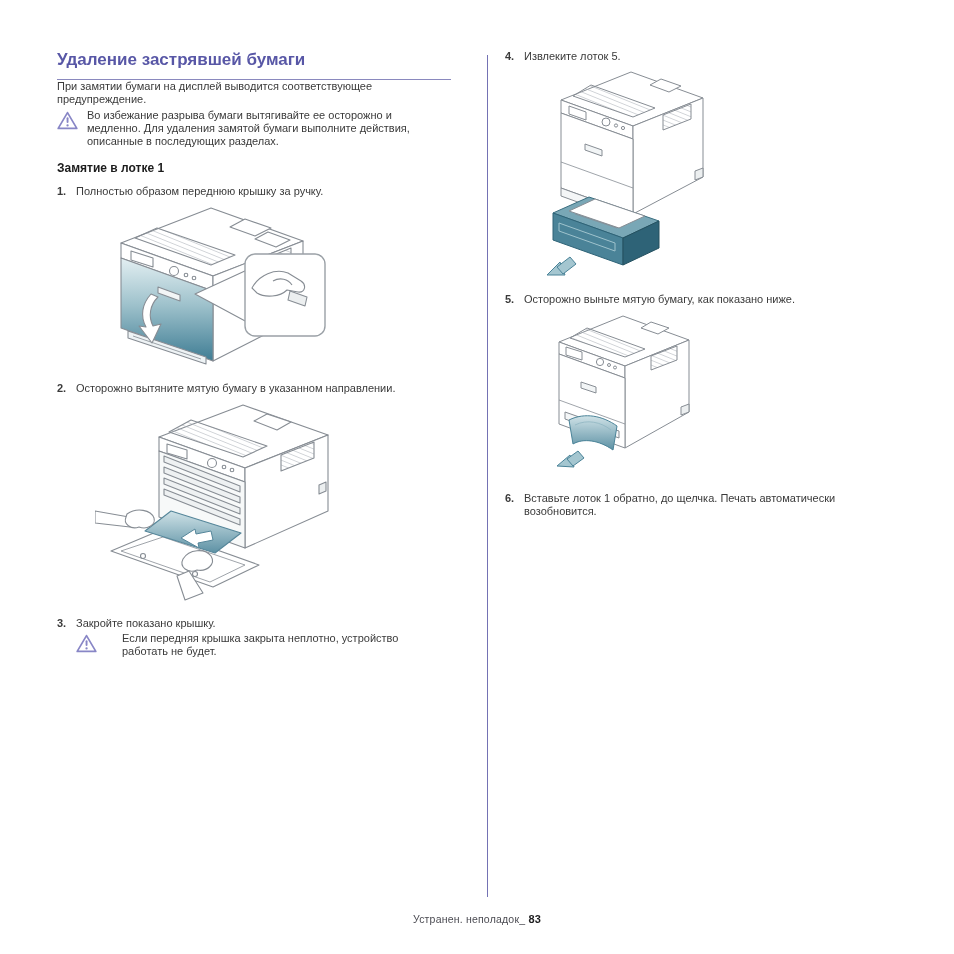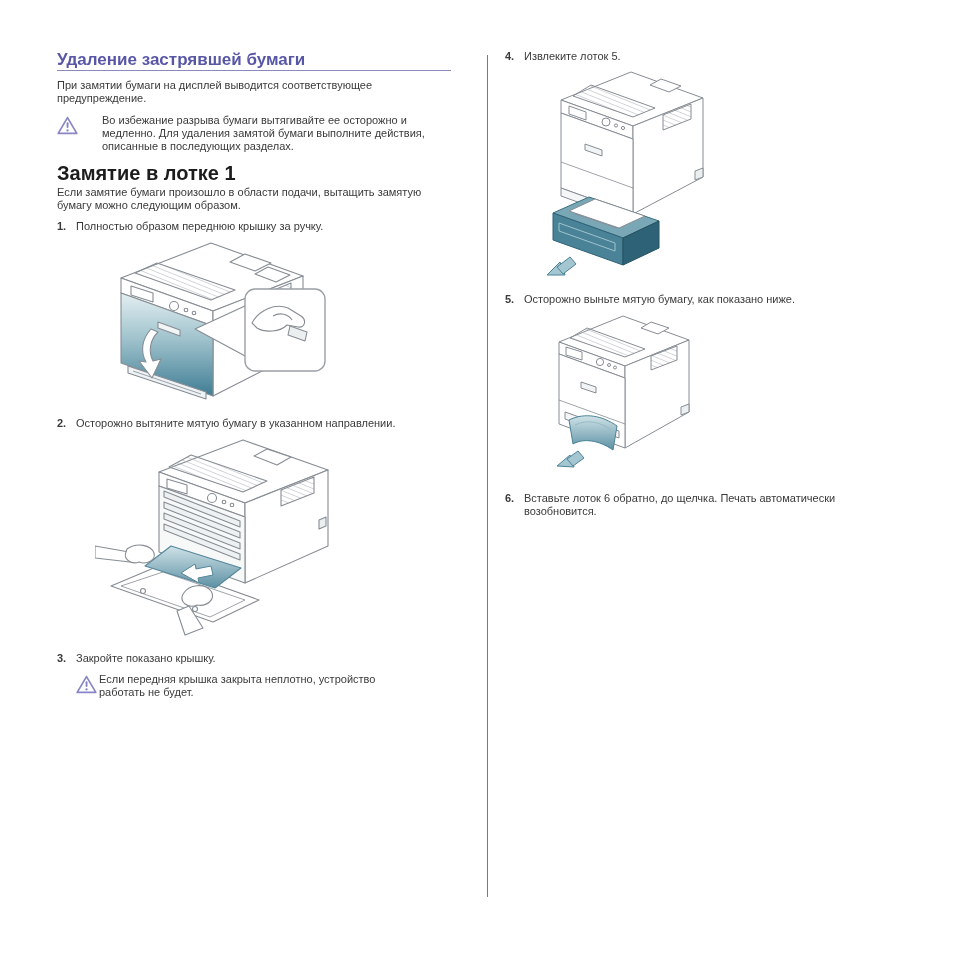--- a/index.html
+++ b/index.html
@@ -7,36 +7,36 @@
     width:954px;height:954px;background:#ffffff;position:relative;overflow:hidden;
     font-family:"Liberation Sans",sans-serif;color:#3a3a3a;
     -webkit-font-smoothing:antialiased;
   }
   .page{position:absolute;inset:0;background:#fff}
   .col-left{position:absolute;left:57px;top:46px;width:394px}
   .col-right{position:absolute;left:505px;top:46px;width:400px}
   .divider{position:absolute;left:487px;top:55px;height:842px;width:0;border-left:1px solid #7472B4}
   h1.title{
     font-size:17px;font-weight:700;color:#5857A6;line-height:20px;
-    margin:4px 0 0 0;border-bottom:1px solid #8A89BE;
+    margin:4px 0 0 0;padding-bottom:9px;border-bottom:1px solid #8A89BE;
   }
   .body-text{font-size:11px;line-height:13px;margin:0;max-width:372px}
-  .intro{margin-top:8px}
-  .note{display:flex;gap:24px;margin-top:9px}
+  .intro{margin-top:0}
+  .note{display:flex;gap:9px;margin-top:3px}
   .note .wicon{flex:none;margin-top:2px}
   .note .body-text{max-width:340px}
-  h2.subhead{font-size:20px;font-weight:700;color:#1c1c1c;margin:12px 0 4px 0;line-height:17px}
+  h2.subhead{font-size:12px;font-weight:700;color:#1c1c1c;margin:12px 0 4px 0;line-height:17px}
   .step{display:flex;margin-top:8px;font-size:11px;line-height:13px}
   .step .num{font-weight:700;width:19px;flex:none}
   .step .stext{flex:1}
   .fig{margin:4px 0 0 38px}
   .col-right .step:first-child{margin-top:4px}
   .col-right .fig{margin-left:40px}
   .col-right .fig-5{margin-top:6px}
-  .step-note{display:flex;gap:2px;margin:8px 0 0 19px}
+  .step-note{display:flex;gap:25px;margin:2px 0 0 19px}
   .step-note .wicon{flex:none;margin-top:2px}
   .step-note .body-text{max-width:300px}
   .footer{
     position:absolute;left:0;top:913px;width:954px;text-align:center;
     font-size:10.5px;color:#4b4b52;letter-spacing:.2px;
   }
   .footer .pagenum{font-weight:700;color:#1d1d1f;font-size:11px}
   svg{display:block}
 </style>
 </head>
@@ -72,21 +72,20 @@
         <svg width="21" height="19" viewBox="0 0 21 19">
           <path d="M10.5,1.6 L19.8,17.4 H1.2 Z" fill="#fff" stroke="#8886C6" stroke-width="1.7" stroke-linejoin="round"></path>
           <rect x="9.6" y="6.3" width="1.9" height="5.6" rx="0.9" fill="#8886C6"></rect>
           <circle cx="10.55" cy="14.4" r="1.15" fill="#8886C6"></circle>
         </svg>
       </span>
       <p class="body-text">Во избежание разрыва бумаги вытягивайте ее осторожно и медленно. Для удаления замятой бумаги выполните действия, описанные в последующих разделах.</p>
     </div>
 
     <h2 class="subhead">Замятие в лотке 1</h2>
-    <p class="body-text">Если замятие бумаги произошло в области подачи, вытащить замятую бумагу можно следующим образом.</p>
 
     <div class="step">
       <span class="num">1.</span>
       <span class="stext">Полностью образом переднюю крышку за ручку.</span>
     </div>
 
     <div class="fig">
       <svg width="240" height="172" viewBox="0 0 240 172">
         <g stroke="#878d94" stroke-width="1.1" fill="#fff" stroke-linejoin="round">
           <path d="M116,6 L208,39 L118,74 L26,41 Z"></path>
@@ -235,19 +234,23 @@
           <path d="M24,108 C40,100 58,104 72,114 L68,138 C54,128 38,126 28,132 Z" fill="url(#tealP)" stroke="#4a8398"></path>
           <path d="M30,113 C42,107 56,110 66,118" fill="none" stroke="#8fb5c1" stroke-width="0.8"></path>
           <path d="M12,154 L25,143 L29,155 Z" fill="#a4c6d0" stroke="#4a8398"></path>
           <path d="M22,147 L33,139 L39,146 L28,154 Z" fill="#a4c6d0" stroke="#4a8398"></path>
         </g>
       </svg>
     </div>
 
     <div class="step">
       <span class="num">6.</span>
-      <span class="stext">Вставьте лоток 6 обратно, до щелчка. Печать автоматически возобновится.</span>
+      <span class="stext">Вставьте лоток 1 обратно, до щелчка. Печать автоматически возобновится.</span>
     </div>
 
   </div>
 
+  <div class="footer">
+    <span>Устранен. неполадок_</span>
+    <span class="pagenum">83</span>
+  </div>
 
 </div>
 
 </body></html>

